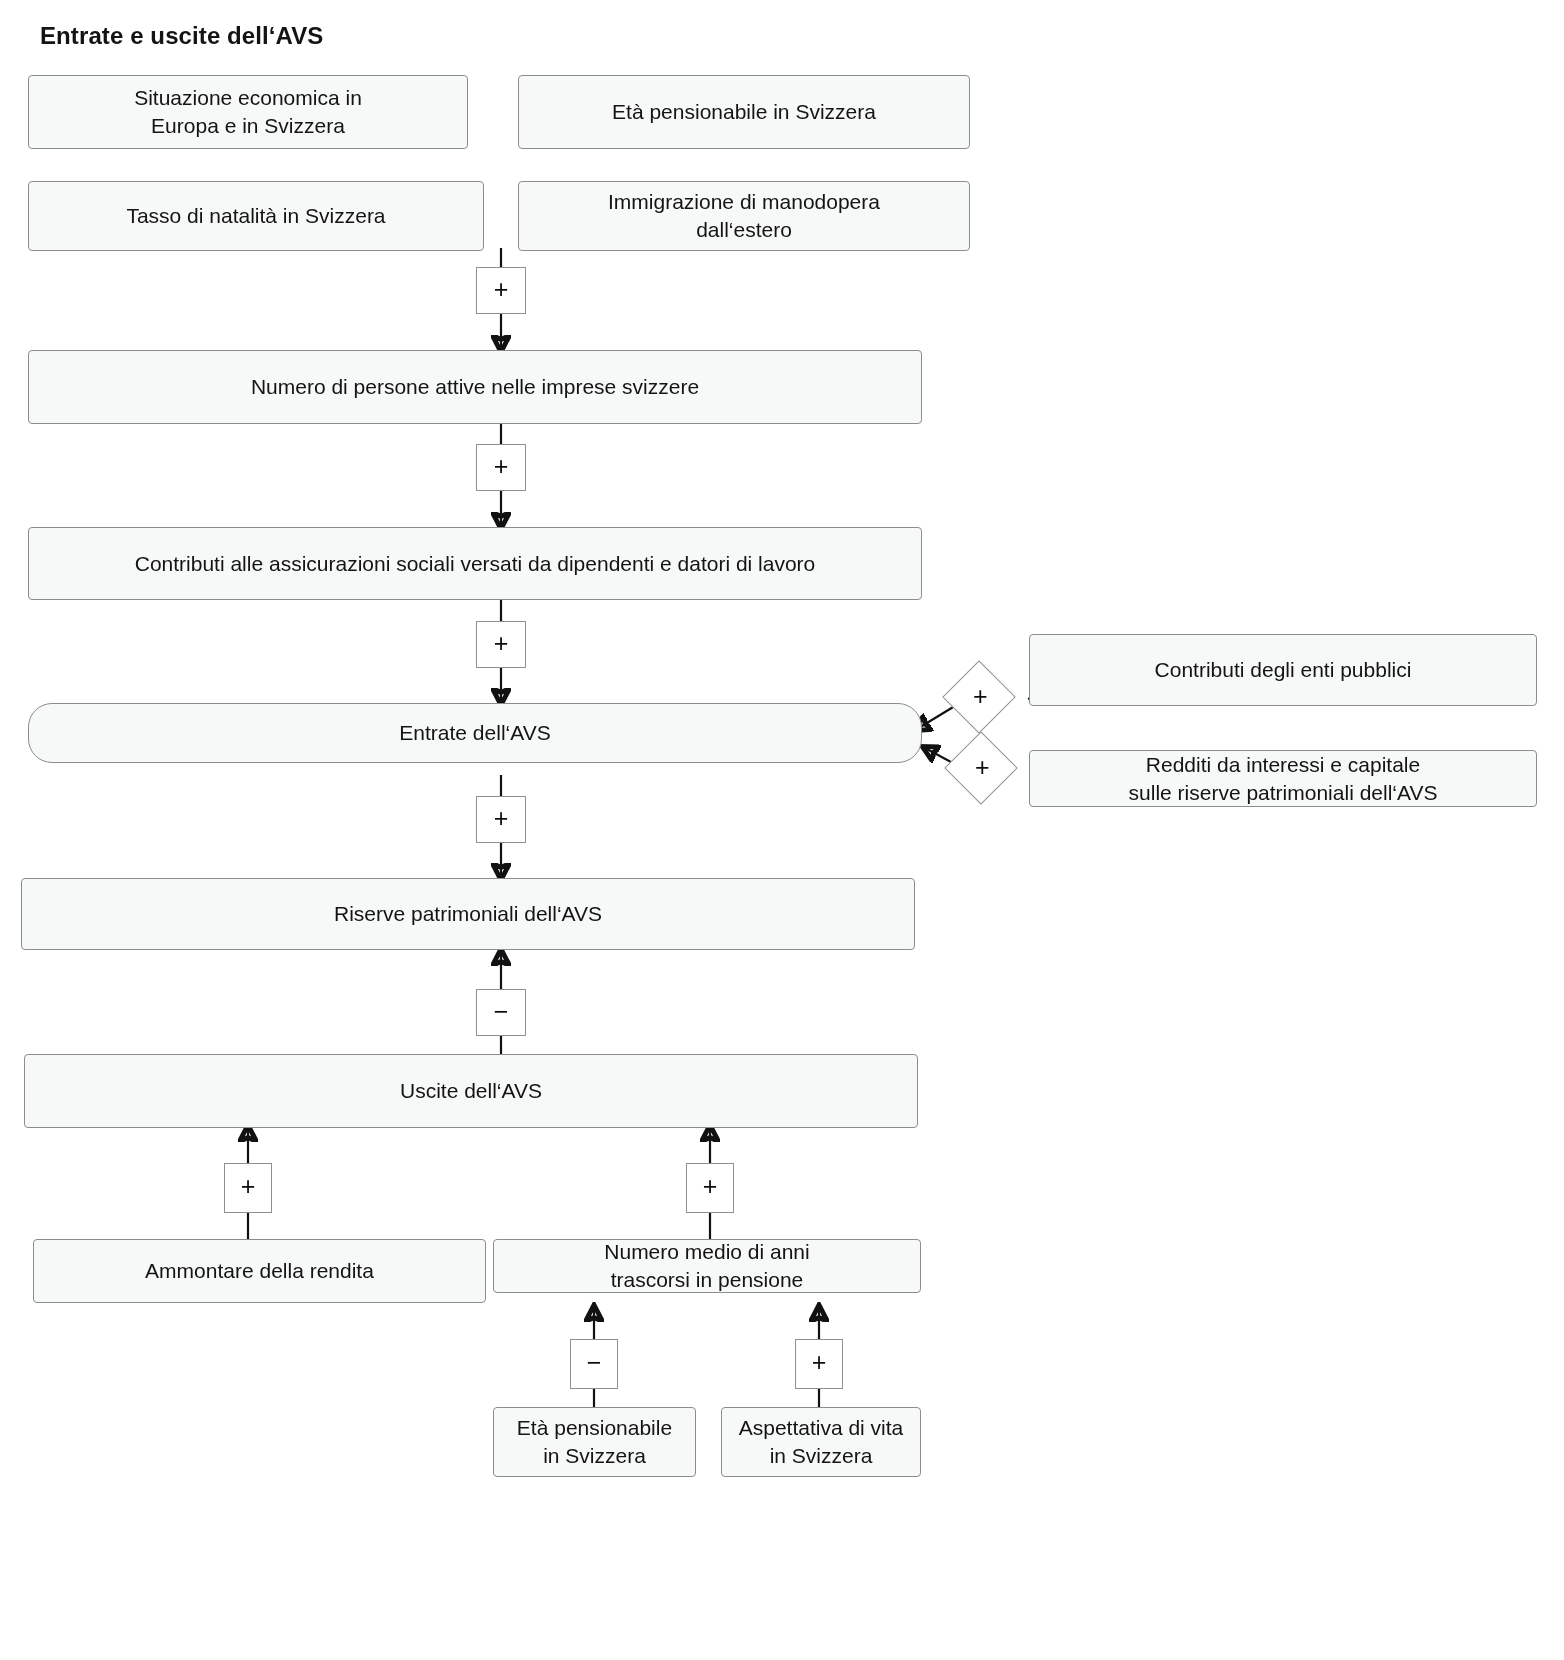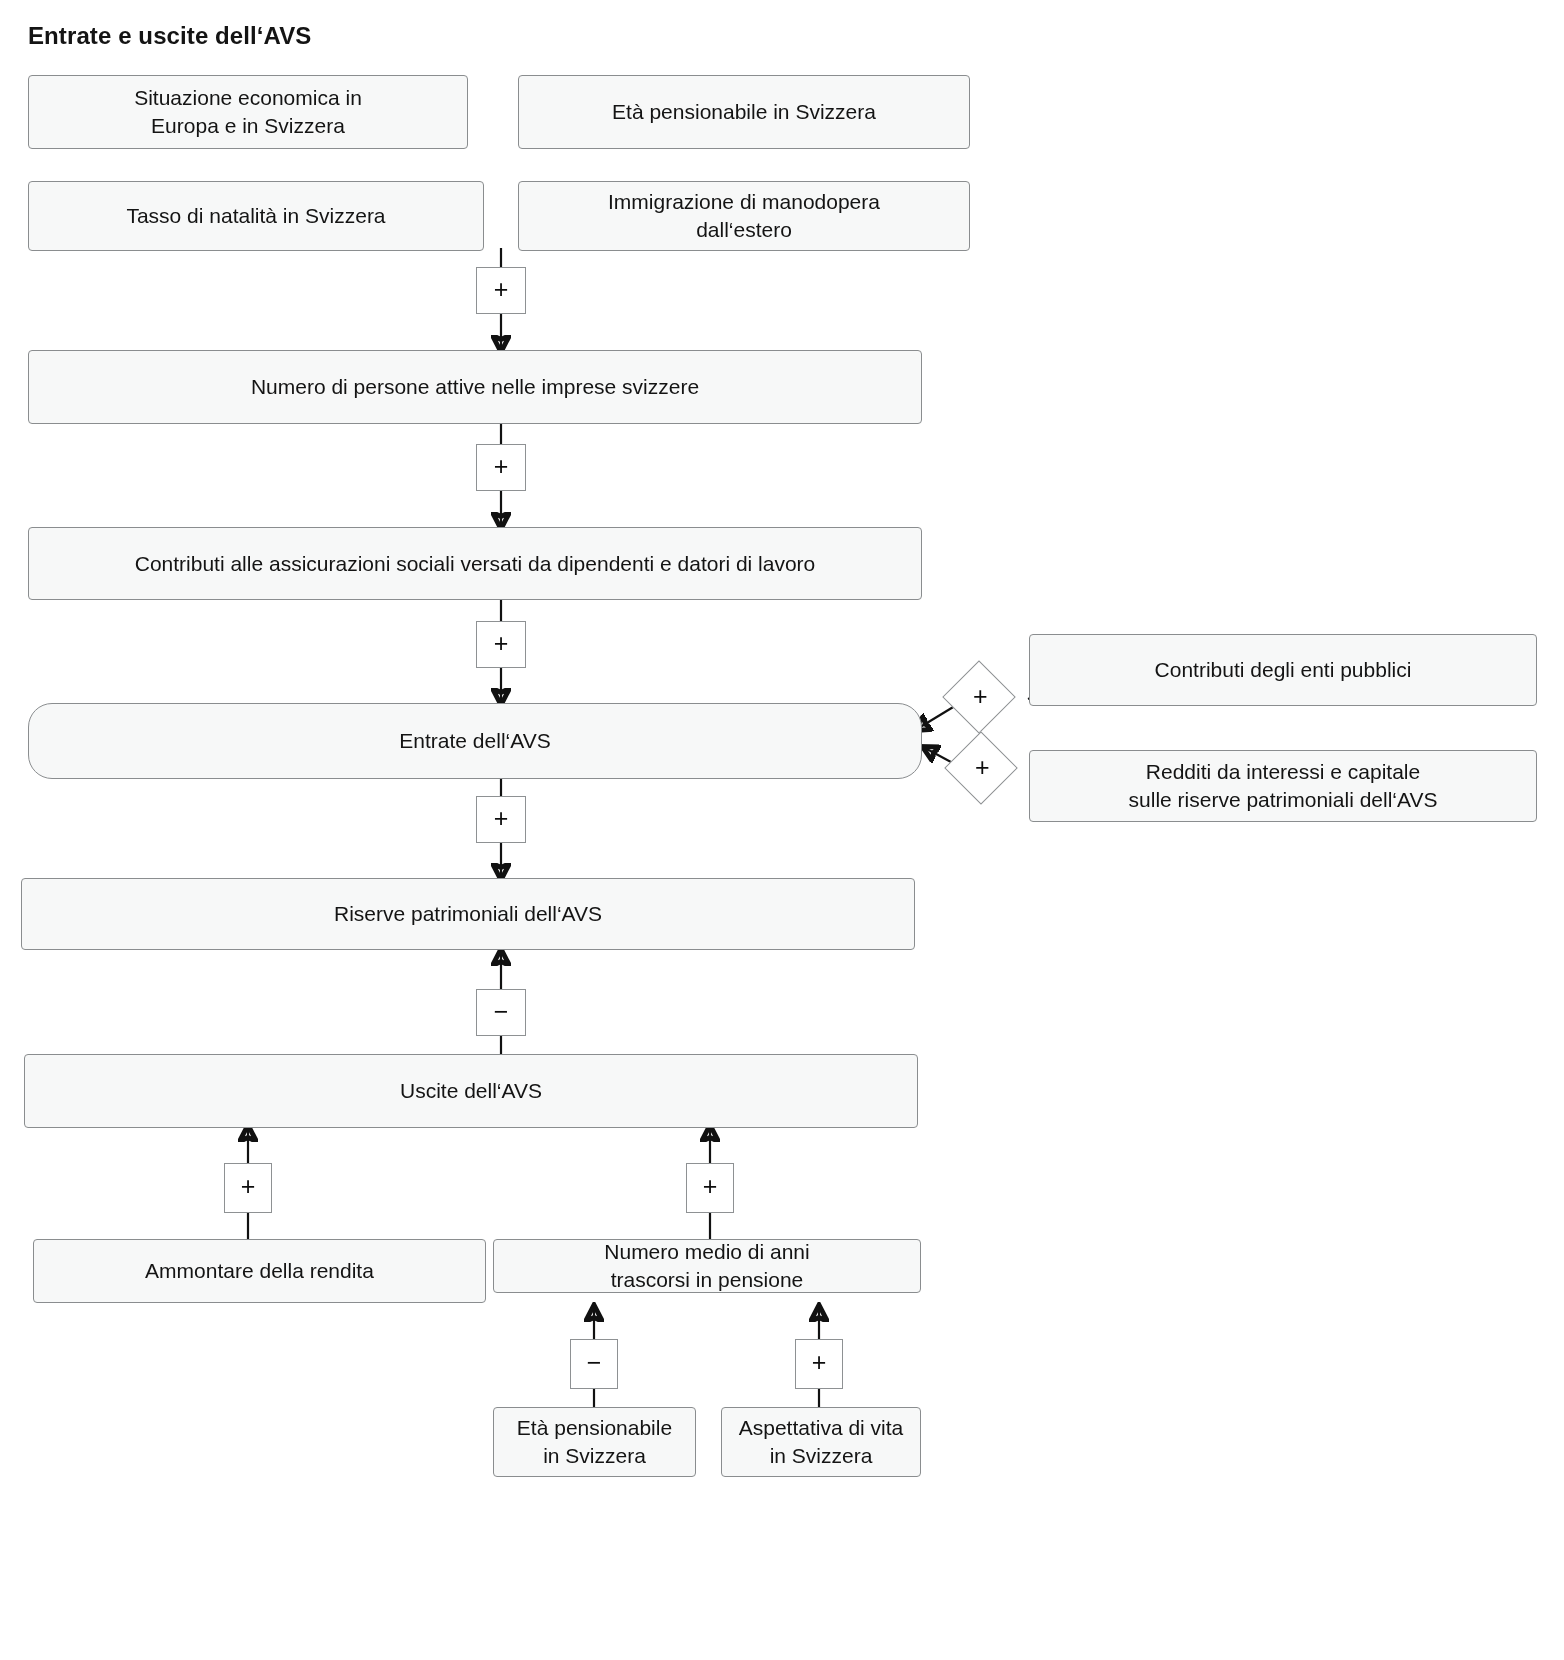--- a/index.html
+++ b/index.html
@@ -14,21 +14,21 @@
   }
   #canvas {
     position: relative;
     width: 1564px;
     height: 1660px;
     background: #ffffff;
     overflow: hidden;
   }
   #page-title {
     position: absolute;
-    left: 28px;
+    left: 40px;
     top: 22px;
     font-size: 24px;
     font-weight: bold;
     letter-spacing: 0.1px;
     color: #141414;
     white-space: nowrap;
   }
   .node {
     position: absolute;
     box-sizing: border-box;
@@ -162,37 +162,37 @@
   </div>
 
   <div class="node" style="left:28px; top:350px; width:894px; height:74px;">
     <span style="white-space:pre-line;">Numero di persone attive nelle imprese svizzere</span>
   </div>
 
   <div class="node" style="left:28px; top:527px; width:894px; height:73px;">
     <span style="white-space:pre-line;">Contributi alle assicurazioni sociali versati da dipendenti e datori di lavoro</span>
   </div>
 
-  <div class="node" style="left:28px; top:703px; width:894px; height:76px;border-radius:24px;">
+  <div class="node" style="left:28px; top:703px; width:894px; height:60px;border-radius:24px;">
     <span style="white-space:pre-line;">Entrate dell‘AVS</span>
   </div>
 
   <div class="node" style="left:21px; top:878px; width:894px; height:72px;">
     <span style="white-space:pre-line;">Riserve patrimoniali dell‘AVS</span>
   </div>
 
   <div class="node" style="left:24px; top:1054px; width:894px; height:74px;">
     <span style="white-space:pre-line;">Uscite dell‘AVS</span>
   </div>
 
   <div class="node" style="left:1029px; top:634px; width:508px; height:72px;">
     <span style="white-space:pre-line;">Contributi degli enti pubblici</span>
   </div>
 
-  <div class="node" style="left:1029px; top:750px; width:508px; height:72px;">
+  <div class="node" style="left:1029px; top:750px; width:508px; height:57px;">
     <span style="white-space:pre-line;">Redditi da interessi e capitale
 sulle riserve patrimoniali dell‘AVS</span>
   </div>
 
   <div class="node" style="left:33px; top:1239px; width:453px; height:64px;">
     <span style="white-space:pre-line;">Ammontare della rendita</span>
   </div>
 
   <div class="node" style="left:493px; top:1239px; width:428px; height:54px;">
     <span style="white-space:pre-line;">Numero medio di anni

